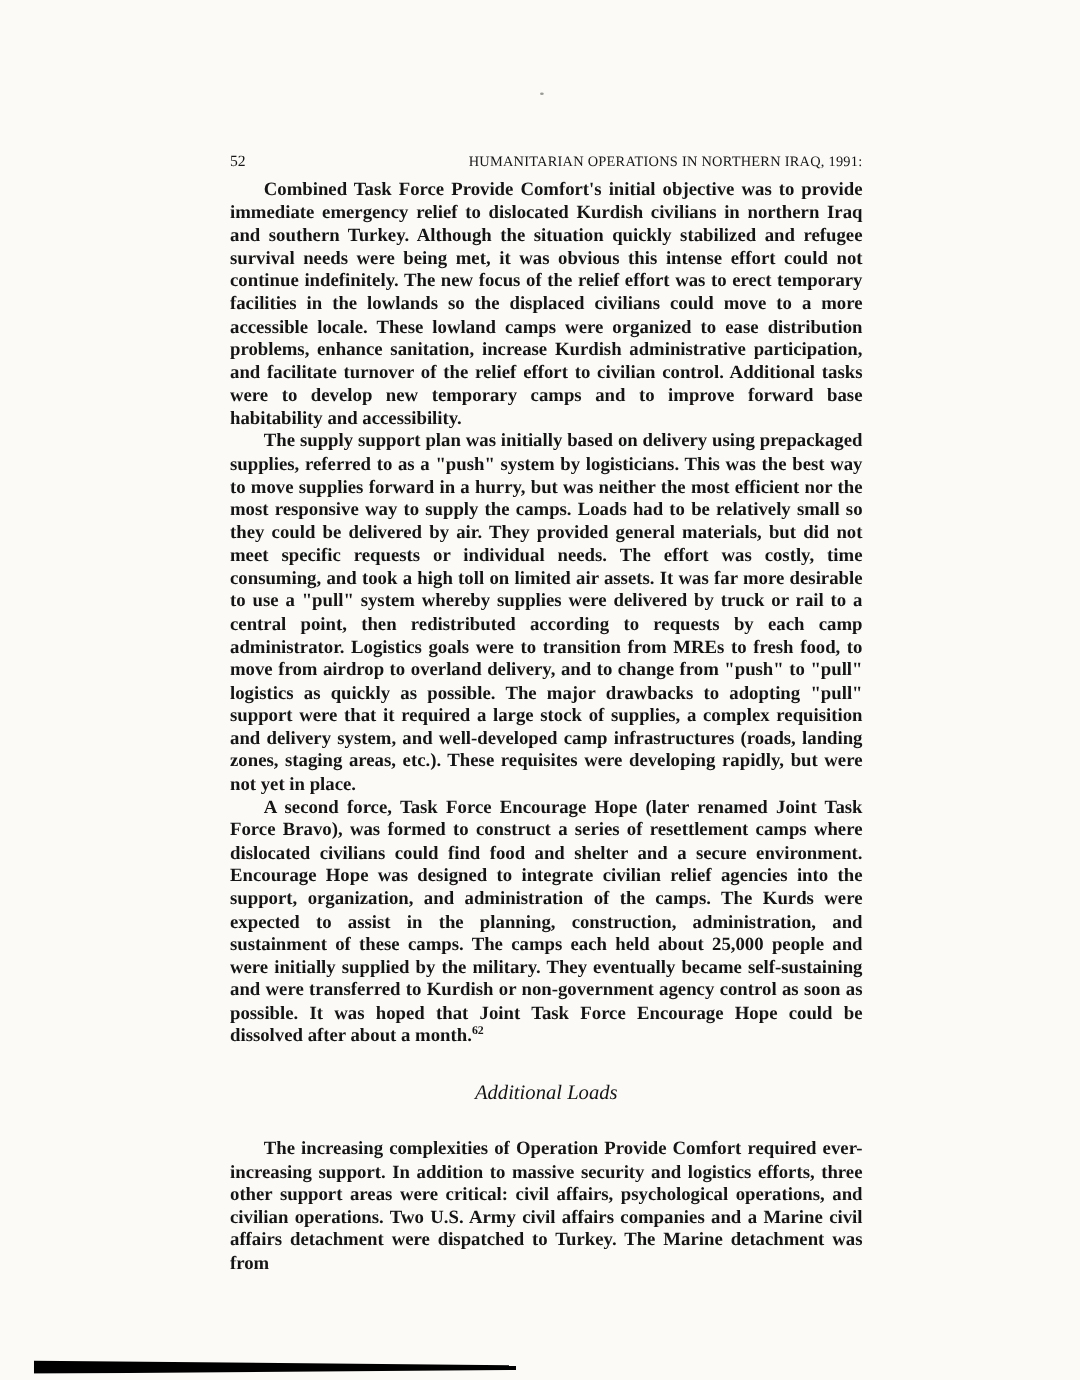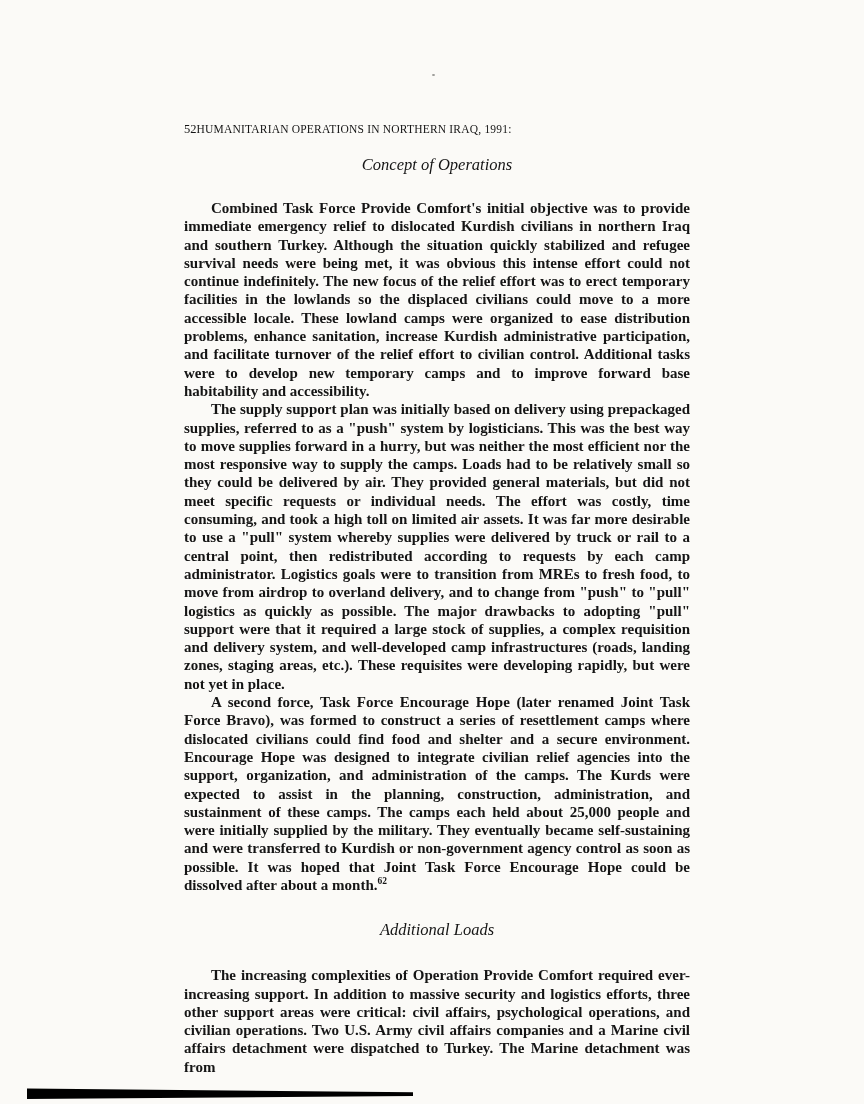--- a/index.html
+++ b/index.html
@@ -13,20 +13,21 @@
     overflow: hidden;
   }
   .page-content {
     position: absolute;
     left: 184px;
     top: 122px;
     width: 506px;
   }
   .header-row {
     display: flex;
+    justify-content: space-between;
     align-items: baseline;
     margin-bottom: 6px;
   }
   .page-num {
     font-size: 12.5px;
   }
   .running-header {
     font-size: 11.5px;
     letter-spacing: 0.2px;
   }
@@ -78,21 +79,20 @@
 
 <div class="scan-speck"></div>
 
 <div class="page-content">
 
   <div class="header-row">
     <span class="page-num">52</span>
     <span class="running-header">HUMANITARIAN OPERATIONS IN NORTHERN IRAQ, 1991:</span>
   </div>
 
-  <h2 class="section-heading">Concept of Operations</h2>
 
   <p class="body-para">Combined Task Force Provide Comfort's initial objective was to provide immediate emergency relief to dislocated Kurdish civilians in northern Iraq and southern Turkey. Although the situation quickly stabilized and refugee survival needs were being met, it was obvious this intense effort could not continue indefinitely. The new focus of the relief effort was to erect temporary facilities in the lowlands so the displaced civilians could move to a more accessible locale. These lowland camps were organized to ease distribution problems, enhance sanitation, increase Kurdish administrative participation, and facilitate turnover of the relief effort to civilian control. Additional tasks were to develop new temporary camps and to improve forward base habitability and accessibility.</p>
 
   <p class="body-para">The supply support plan was initially based on delivery using prepackaged supplies, referred to as a "push" system by logisticians. This was the best way to move supplies forward in a hurry, but was neither the most efficient nor the most responsive way to supply the camps. Loads had to be relatively small so they could be delivered by air. They provided general materials, but did not meet specific requests or individual needs. The effort was costly, time consuming, and took a high toll on limited air assets. It was far more desirable to use a "pull" system whereby supplies were delivered by truck or rail to a central point, then redistributed according to requests by each camp administrator. Logistics goals were to transition from MREs to fresh food, to move from airdrop to overland delivery, and to change from "push" to "pull" logistics as quickly as possible. The major drawbacks to adopting "pull" support were that it required a large stock of supplies, a complex requisition and delivery system, and well-developed camp infrastructures (roads, landing zones, staging areas, etc.). These requisites were developing rapidly, but were not yet in place.</p>
 
   <p class="body-para"><span>A second force, Task Force Encourage Hope (later renamed Joint Task Force Bravo), was formed to construct a series of resettlement camps where dislocated civilians could find food and shelter and a secure environment. Encourage Hope was designed to integrate civilian relief agencies into the support, organization, and administration of the camps. The Kurds were expected to assist in the planning, construction, administration, and sustainment of these camps. The camps each held about 25,000 people and were initially supplied by the military. They eventually became self-sustaining and were transferred to Kurdish or non-government agency control as soon as possible. It was hoped that Joint Task Force Encourage Hope could be dissolved after about a month.</span><sup class="footnote">62</sup></p>
 
   <h2 class="section-heading second">Additional Loads</h2>
 
   <p class="body-para">The increasing complexities of Operation Provide Comfort required ever-increasing support. In addition to massive security and logistics efforts, three other support areas were critical: civil affairs, psychological operations, and civilian operations. Two U.S. Army civil affairs companies and a Marine civil affairs detachment were dispatched to Turkey. The Marine detachment was from</p>

